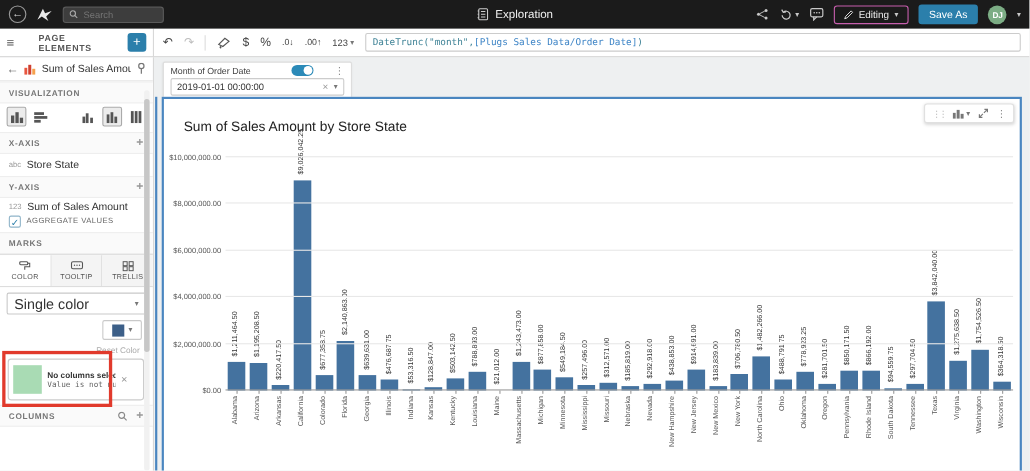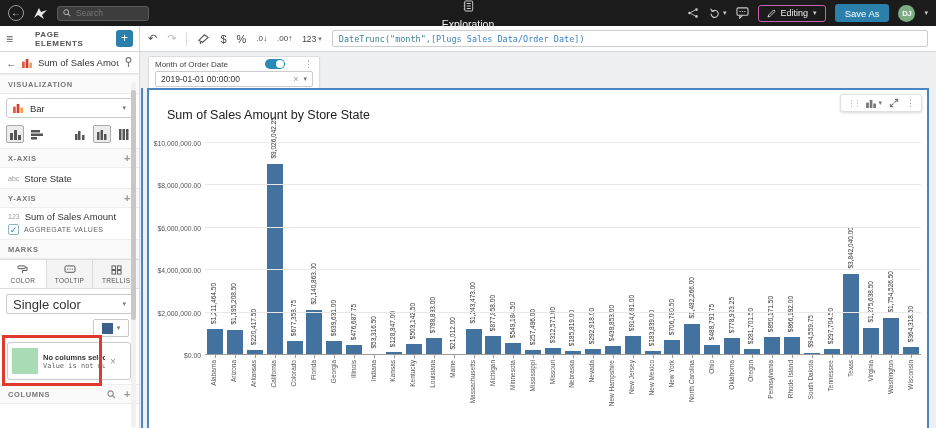--- a/index.html
+++ b/index.html
@@ -12,21 +12,21 @@
             display:flex; align-items:center; justify-content:space-between; padding:0 8px; z-index:30; }
   .tb-left, .tb-right { display:flex; align-items:center; gap:9px; }
   .circ-btn { width:16px; height:16px; border:1px solid #9a9a9a; border-radius:50%; color:#d8d8d8;
               font-size:10px; line-height:14px; text-align:center; }
   .logo-svg { display:block; }
   .searchbox { display:flex; align-items:center; gap:5px; width:92px; height:15px; background:#3d3d3d;
                border:1px solid #5a5a5a; border-radius:3px; padding:0 5px; }
   .searchbox input { background:transparent; border:none; outline:none; color:#bbb; font-size:8.5px;
                      width:70px; font-family:"Liberation Sans", sans-serif; }
   .tb-center { position:absolute; left:50%; top:0; transform:translateX(-50%); height:26px;
-               display:flex; align-items:center; gap:6px; color:#f0f0f0; font-size:10.5px;flex-direction:column; }
+               display:flex; align-items:center; gap:6px; color:#f0f0f0; font-size:10.5px; }
   .tb-icon { color:#c9c9c9; font-size:11px; display:flex; align-items:center; gap:2px; }
   .caret { font-size:7px; color:#c9c9c9; }
   .editing-pill { display:flex; align-items:center; gap:5px; height:17px; padding:0 8px;
                   border:1px solid #c75fae; border-radius:3px; color:#eee; font-size:9px; }
   .saveas-btn { height:18px; padding:0 10px; background:#2b7fab; border:none; border-radius:3px;
                 color:#fff; font-size:9.5px; font-family:"Liberation Sans", sans-serif; }
   .avatar { width:17px; height:17px; border-radius:50%; background:#7cad85; color:#fff; font-size:7.5px;
             display:flex; align-items:center; justify-content:center; font-weight:bold; }
 
   
@@ -267,31 +267,20 @@
             <line x1="4.5" y1="5.5" x2="4.5" y2="10" stroke="#777" stroke-width="1.1"></line>
           </svg>
       </span>
     </div>
 
     <div class="sec-hdr">
       <span>VISUALIZATION</span>
         <span class="grow"></span>
     </div>
 
-    <div class="viz-select">
-      <span>
-        <svg width="11" height="10" viewBox="0 0 12 11">
-            <rect x="0" y="4" width="3" height="7" fill="#e8563f"></rect>
-            <rect x="4" y="1" width="3" height="10" fill="#cf3f2f"></rect>
-            <rect x="8" y="5" width="3" height="6" fill="#f5a04c"></rect>
-          </svg>
-      </span>
-      <span class="lbl">Bar</span>
-      <span class="caret" style="color:#777">▾</span>
-    </div>
 
     <div class="subtypes">
       <div class="sub sel">
         <svg width="13" height="11" viewBox="0 0 13 11">
             <rect x="1" y="4" width="3" height="7" fill="#555"></rect>
             <rect x="5" y="1" width="3" height="10" fill="#555"></rect>
             <rect x="9" y="6" width="3" height="5" fill="#555"></rect>
           </svg>
       </div>
       <div class="sub">
@@ -392,20 +381,21 @@
       <span class="lbl">Single color</span>
       <span class="caret" style="color:#777">▾</span>
     </div>
 
     <div class="swatch-row">
       <div class="swatch-dd">
         <span class="swatch"></span>
         <span class="caret" style="color:#777">▾</span>
       </div>
     </div>
+    <div class="reset-lbl">Reset Color</div>
 
     <div class="warn-wrap">
       <div class="warn-card">
         <span class="warn-swatch"></span>
         <span class="warn-txt">
           <div class="warn-l1">No columns selec...</div>
           <div class="warn-l2">Value is not nu...</div>
         </span>
         <span class="warn-close">×</span>
       </div>

